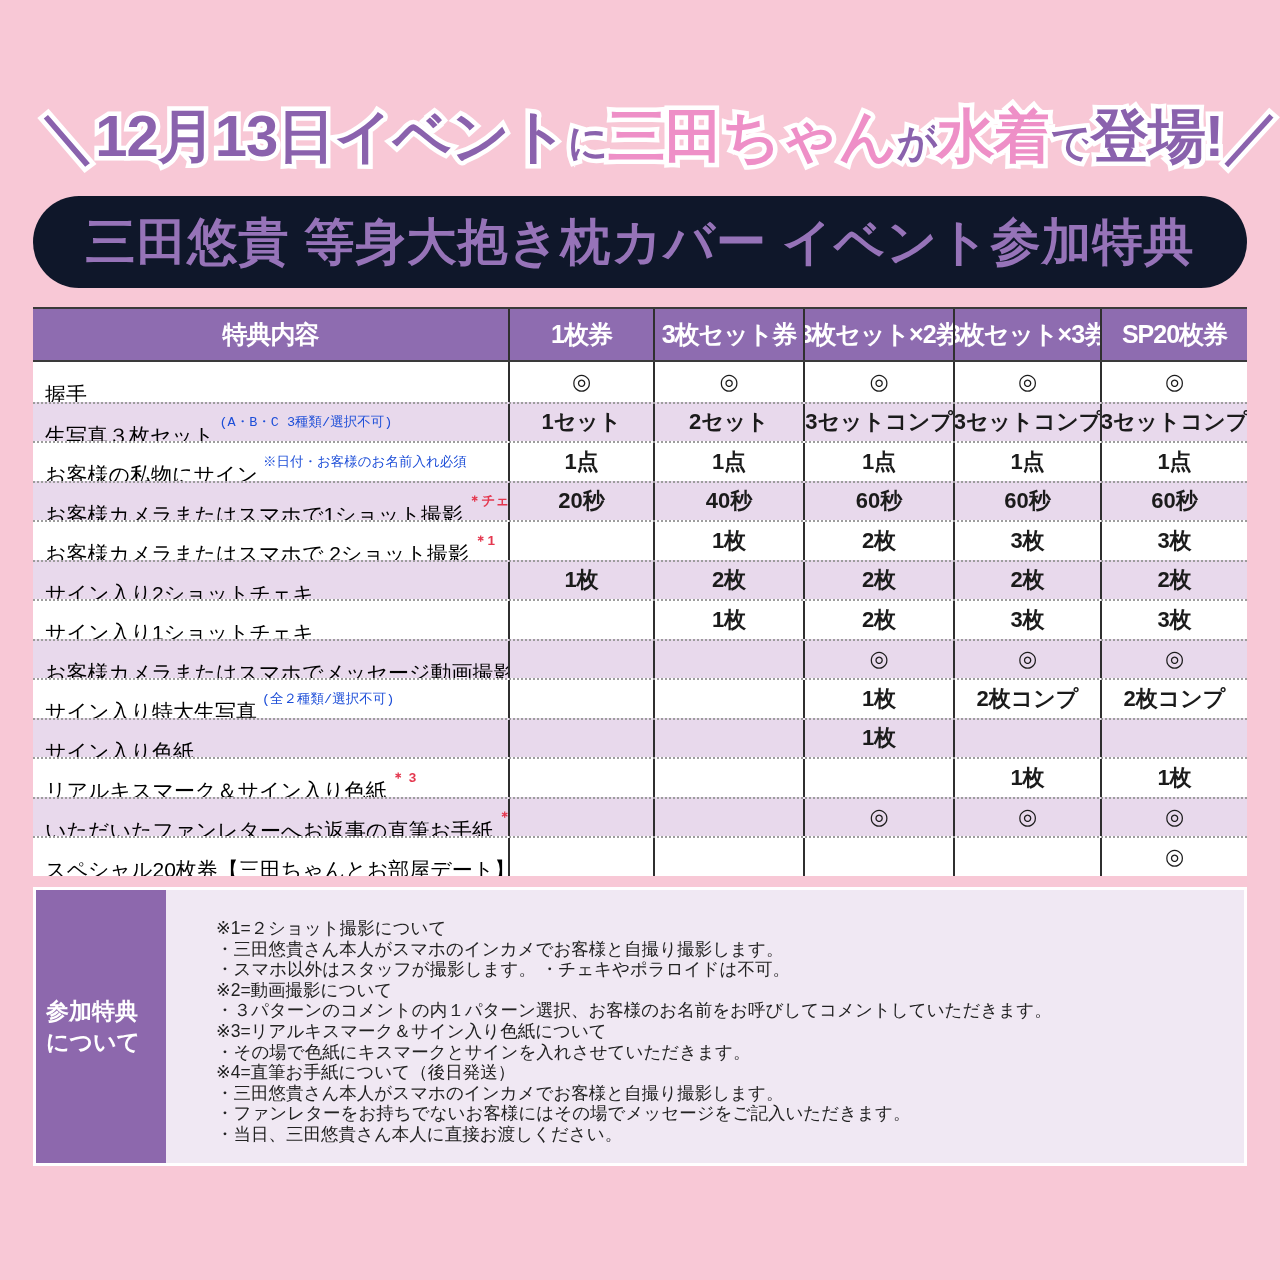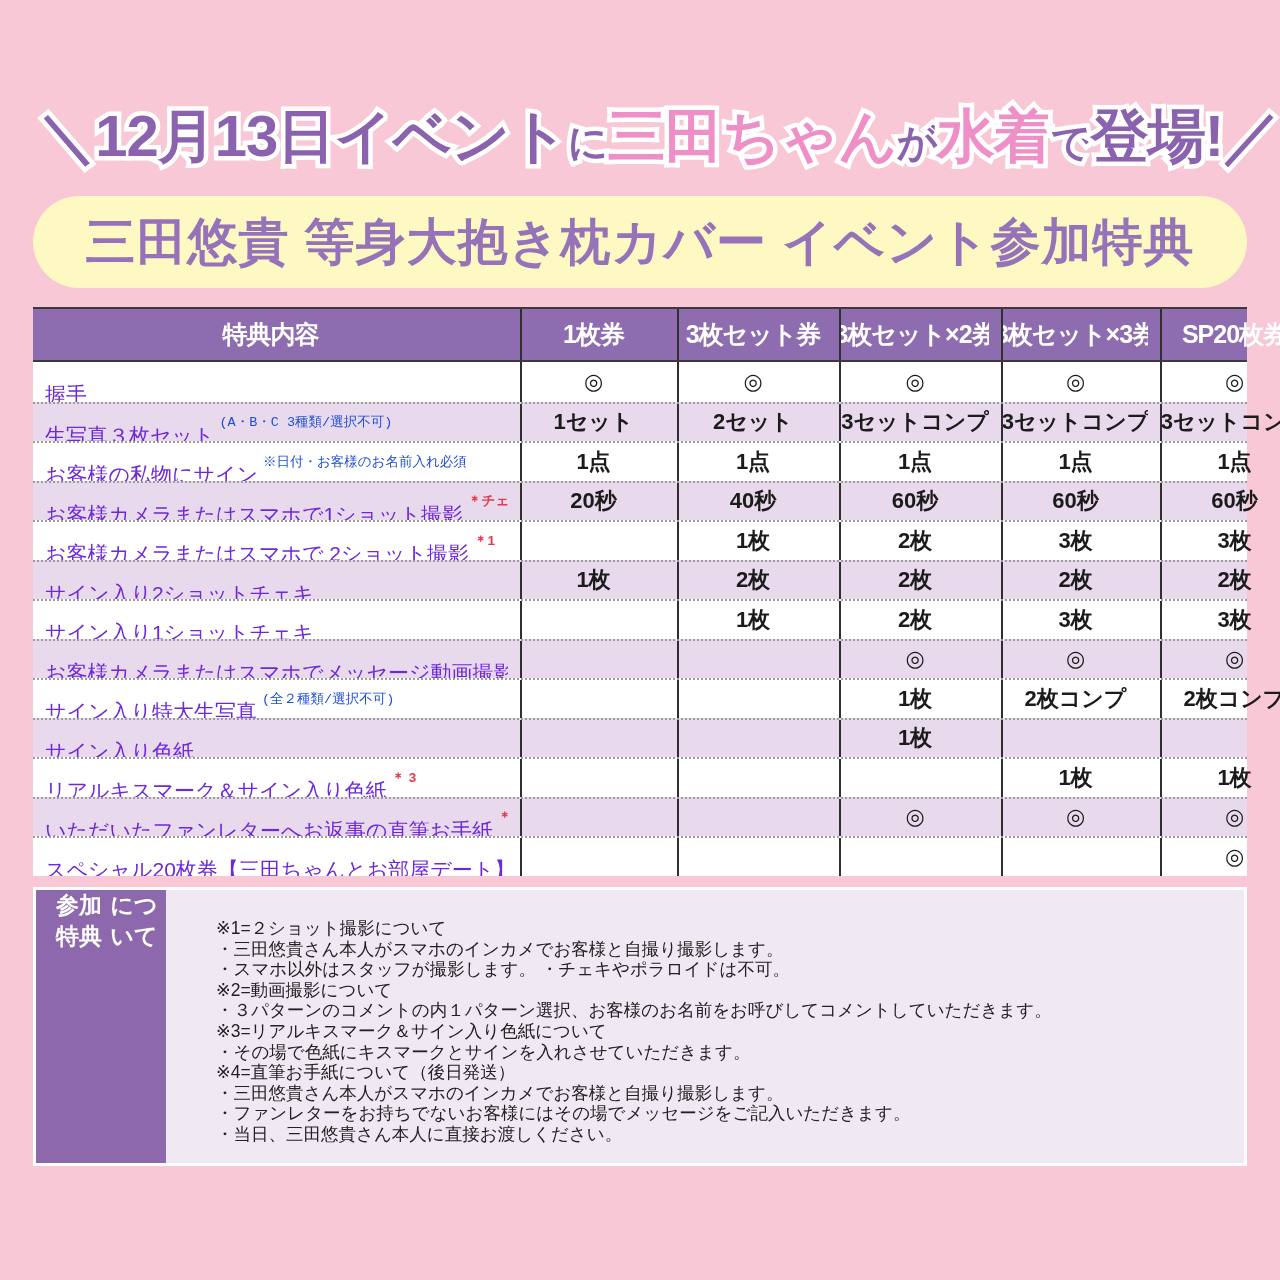--- a/index.html
+++ b/index.html
@@ -20,64 +20,63 @@
     text-shadow:0 0 0 #fff;
     vertical-align:baseline;
   }
   .hl.big{font-size:58px;}
   .hl.sm{font-size:40px;}
   .hl.purple{color:#8a62ad;}
   .hl.pink{color:#ee8fc7;}
   
   .banner{
     position:absolute; top:196px; left:33px; width:1214px; height:92px;
-    background:#fef9c3; border-radius:46px;
+    background:#0f172a; border-radius:46px;
     display:flex; align-items:center; justify-content:center;
   }
   .banner span{
     font-size:50px; font-weight:700; color:#9673b8; letter-spacing:1px; white-space:nowrap;
   }
   
   .btable{position:absolute; top:307px; left:33px; width:1214px;}
   .thead,.tr{
     display:grid;
     grid-template-columns:475px 145px 150px 150px 147px 147px;
     box-sizing:border-box;
-    gap:12px;
   }
   .thead{
     background:#8e6cb0; height:55px;
     border-top:2px solid #3a3a3a; border-bottom:2px solid #3a3a3a;
   }
   .th{
     color:#fff; font-weight:700; font-size:25px; letter-spacing:-1px;
     display:flex; align-items:center; justify-content:center;
     white-space:nowrap; overflow:hidden;
   }
   .th + .th, .td + .td{border-left:2px solid #2f2f2f;}
   .tr{height:39.5px; background:#ffffff;}
   .tbody .tr:nth-child(even){background:#e8d9ec;}
   .tr + .tr{border-top:2px dotted #9d9d9d;}
   .td{display:flex; align-items:center; overflow:hidden; white-space:nowrap; box-sizing:border-box;}
   .td.lbl{padding-left:12px; gap:5px;}
-  .rl{font-size:21px; color:#6d28d9;margin-top:27px;}
+  .rl{font-size:21px; color:#000000;margin-top:27px;}
   .rn{font-size:13.5px; font-weight:700;}
   .rn.gray{color:#1d4ed8; font-weight:400;font-family:Liberation Mono, monospace;}
   .rn.red{color:#e4384f;}
   .td.val{justify-content:center; font-size:22px; font-weight:700; color:#1b1b1b;}
   
   .notes{
     position:absolute; top:887px; left:33px; width:1214px; height:279px;
     background:#f0e8f3; border:3px solid #ffffff; box-sizing:border-box;
     display:flex;
   }
   .notes-label{
     width:130px; flex:0 0 130px; background:#8d68ad;
     color:#ffffff; font-weight:700; font-size:23px; line-height:31px;
-    display:flex; flex-direction:row; justify-content:center; padding-left:20px;
+    display:flex; flex-direction:column; justify-content:center; padding-left:10px;
     box-sizing:border-box;
   }
   .notes-body{flex:1; padding:28px 8px 0 50px;}
   .note-line{font-size:17.5px; line-height:20.6px; color:#222; white-space:nowrap;}
 </style>
 </head>
 <body>
 
 <div class="page">
 

